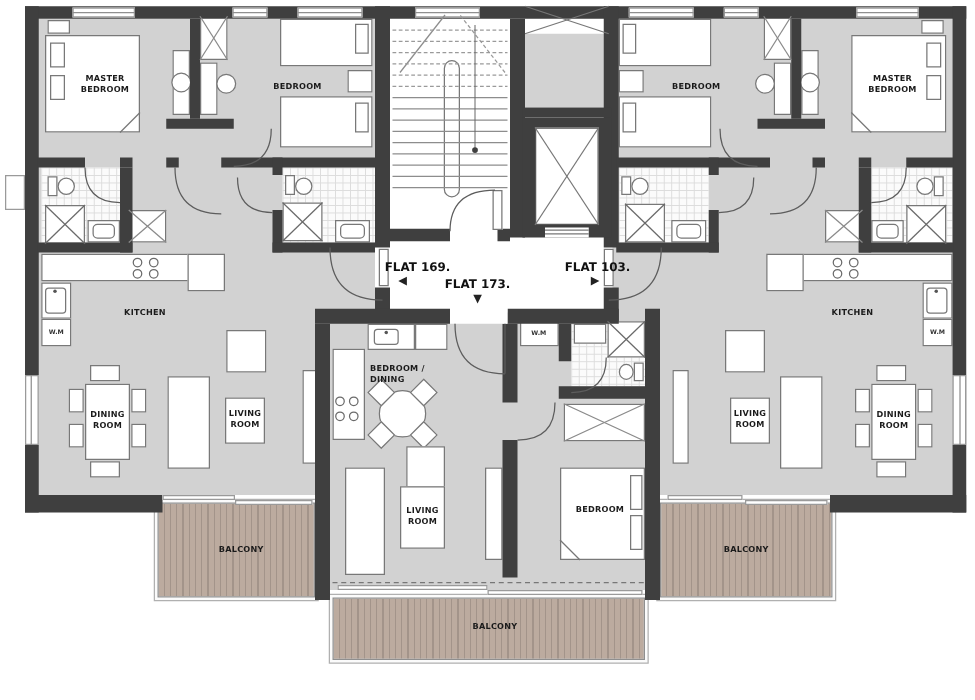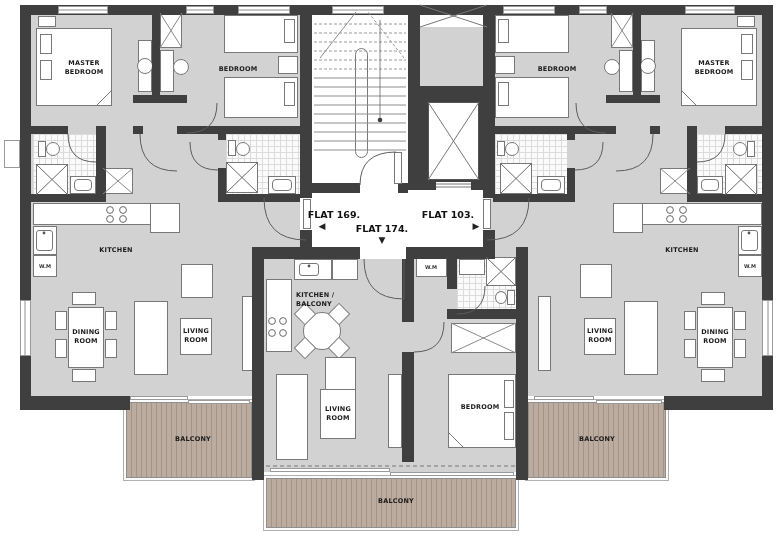--- a/index.html
+++ b/index.html
@@ -337,33 +337,33 @@
         <circle cx="309" cy="266" r="1.4"></circle>
     </g>
   </svg>
 
   <div class="rlbl" style="left:84px;top:68px;width:44px">MASTER BEDROOM</div>
   <div class="rlbl" style="left:238px;top:70px;width:60px">BEDROOM</div>
   <div class="rlbl" style="left:557px;top:70px;width:60px">BEDROOM</div>
   <div class="rlbl" style="left:714px;top:68px;width:44px">MASTER BEDROOM</div>
   <div class="rlbl" style="left:116px;top:251px;width:60px">KITCHEN</div>
   <div class="rlbl" style="left:682px;top:251px;width:60px">KITCHEN</div>
-  <div class="rlbl" style="left:322px;top:300px;width:52px;text-align:left">KITCHEN / BALCONY</div>
+  <div class="rlbl" style="left:322px;top:300px;width:52px;text-align:left">BEDROOM / DINING</div>
   <div class="rlbl" style="left:86px;top:337px;width:34px">DINING ROOM</div>
   <div class="rlbl" style="left:715px;top:337px;width:34px">DINING ROOM</div>
   <div class="rlbl" style="left:196px;top:336px;width:34px">LIVING ROOM</div>
   <div class="rlbl" style="left:338px;top:414px;width:34px">LIVING ROOM</div>
   <div class="rlbl" style="left:600px;top:336px;width:34px">LIVING ROOM</div>
   <div class="rlbl" style="left:480px;top:408px;width:60px">BEDROOM</div>
   <div class="rlbl" style="left:193px;top:440px;width:70px">BALCONY</div>
   <div class="rlbl" style="left:396px;top:502px;width:70px">BALCONY</div>
   <div class="rlbl" style="left:597px;top:440px;width:70px">BALCONY</div>
   <div class="tlbl" style="left:45px;top:266px">W.M</div>
   <div class="tlbl" style="left:431px;top:267px">W.M</div>
   <div class="tlbl" style="left:750px;top:266px">W.M</div>
   <div class="flbl" style="left:334px;top:214px">FLAT 169.</div>
   <div class="arr" style="left:322px;top:226px">◀</div>
-  <div class="flbl" style="left:382px;top:228px">FLAT 174.</div>
+  <div class="flbl" style="left:382px;top:228px">FLAT 173.</div>
   <div class="arr" style="left:382px;top:240px">▼</div>
-  <div class="flbl" style="left:448px;top:214px">FLAT 103.</div>
+  <div class="flbl" style="left:478px;top:214px">FLAT 103.</div>
   <div class="arr" style="left:476px;top:226px">▶</div>
 
 </div>
 
 </body></html>

